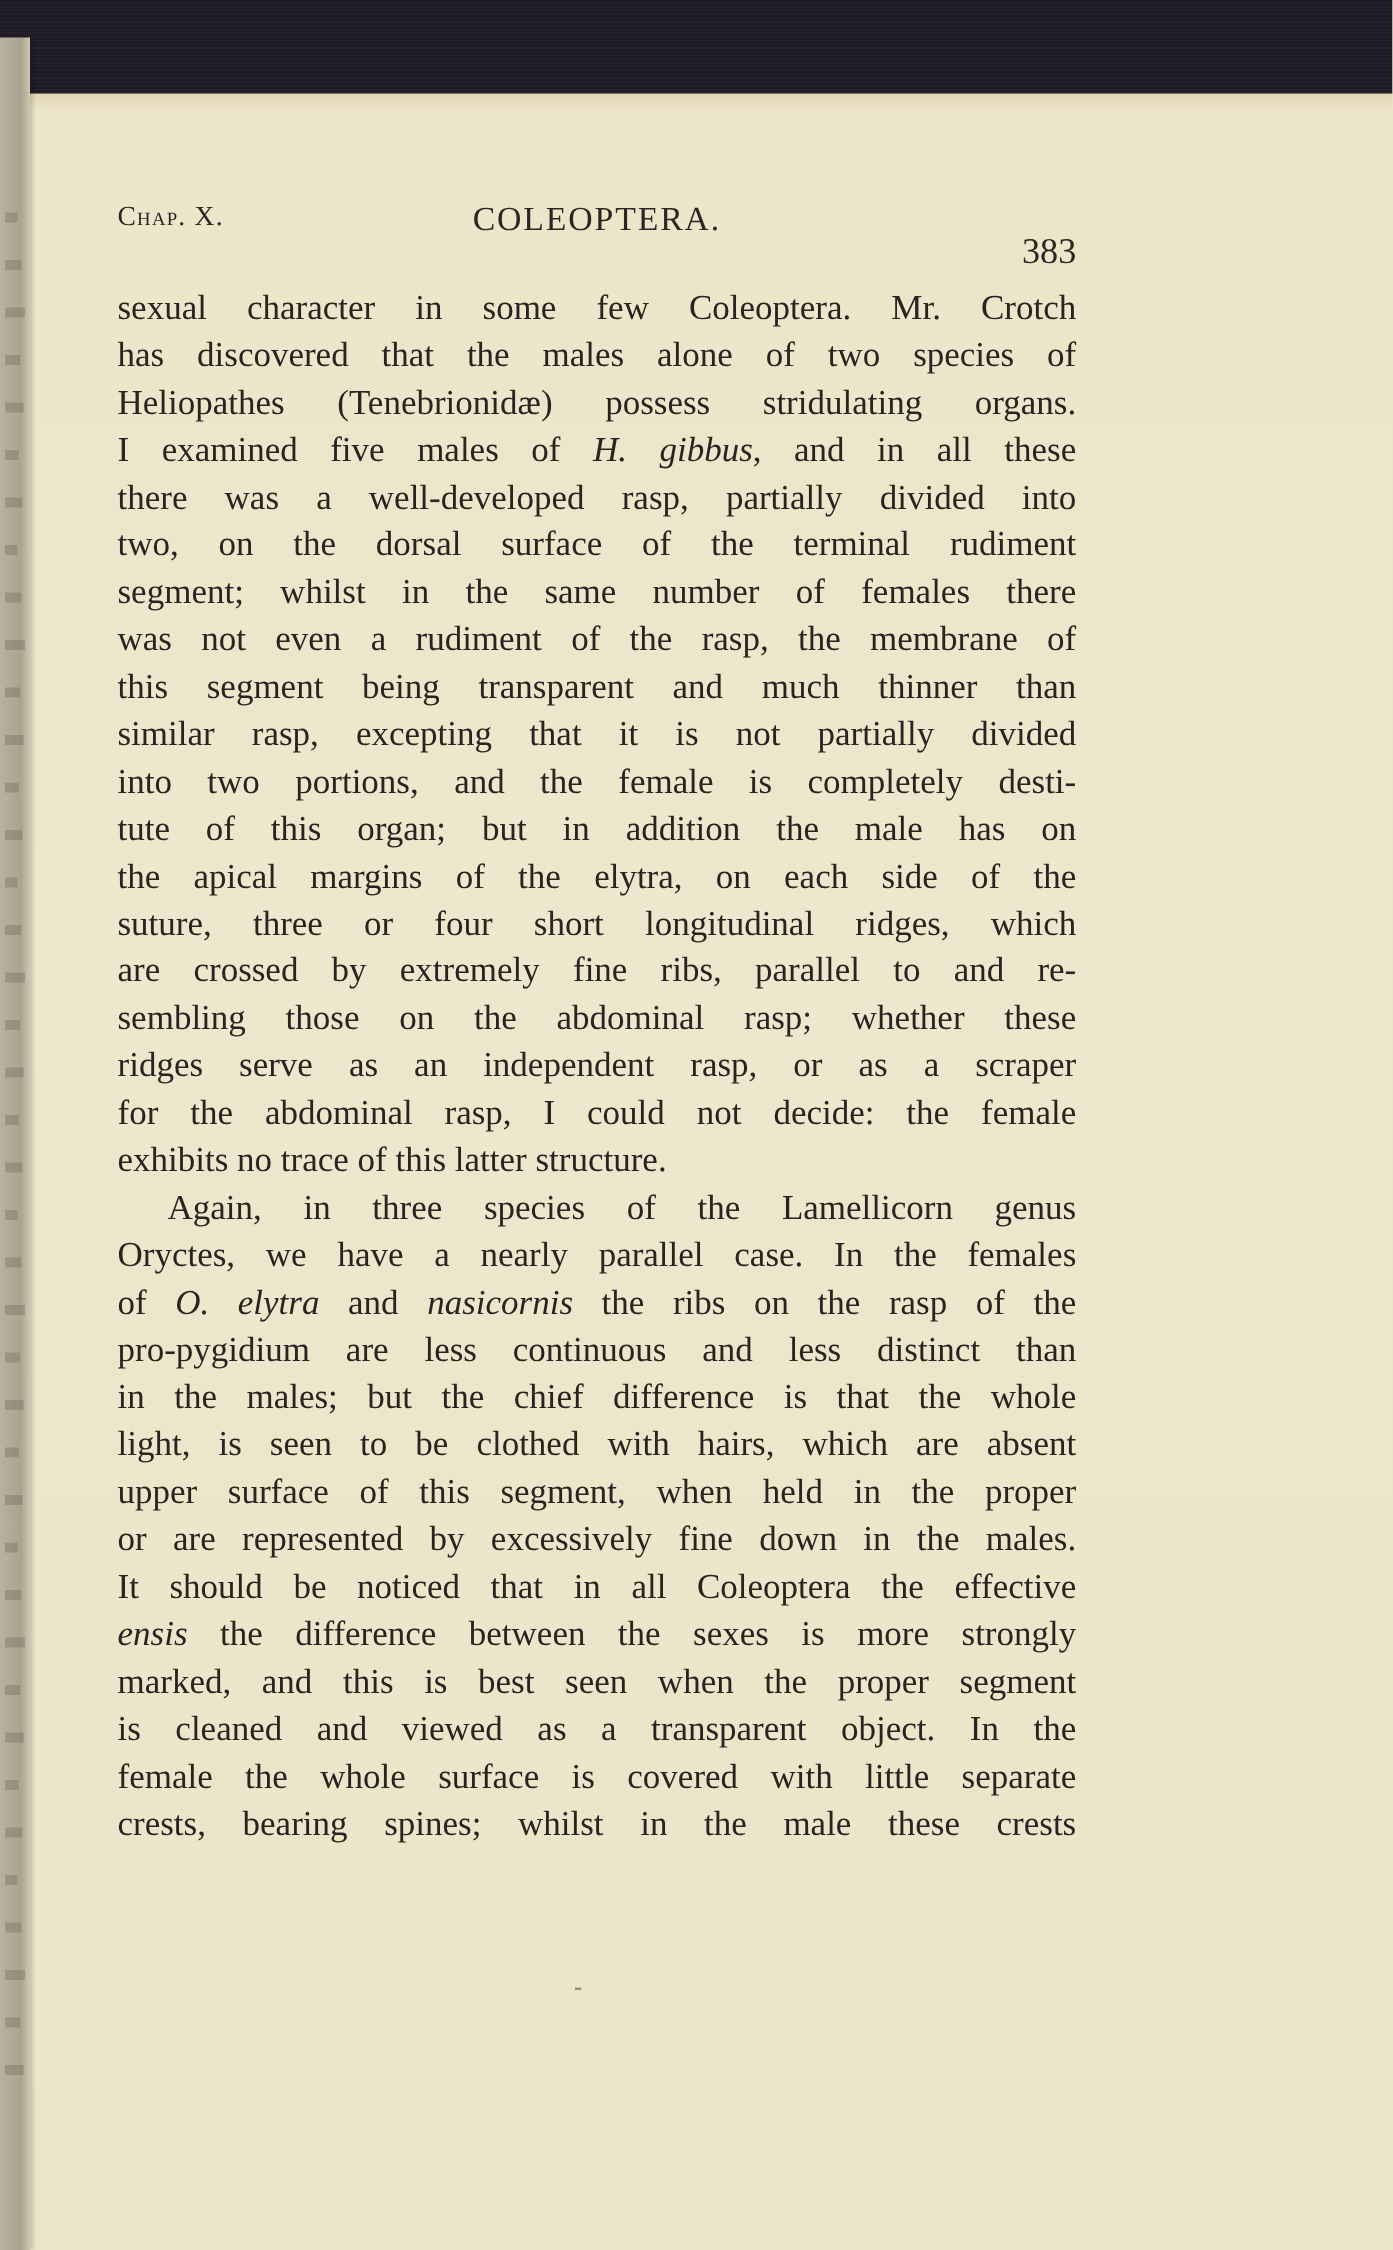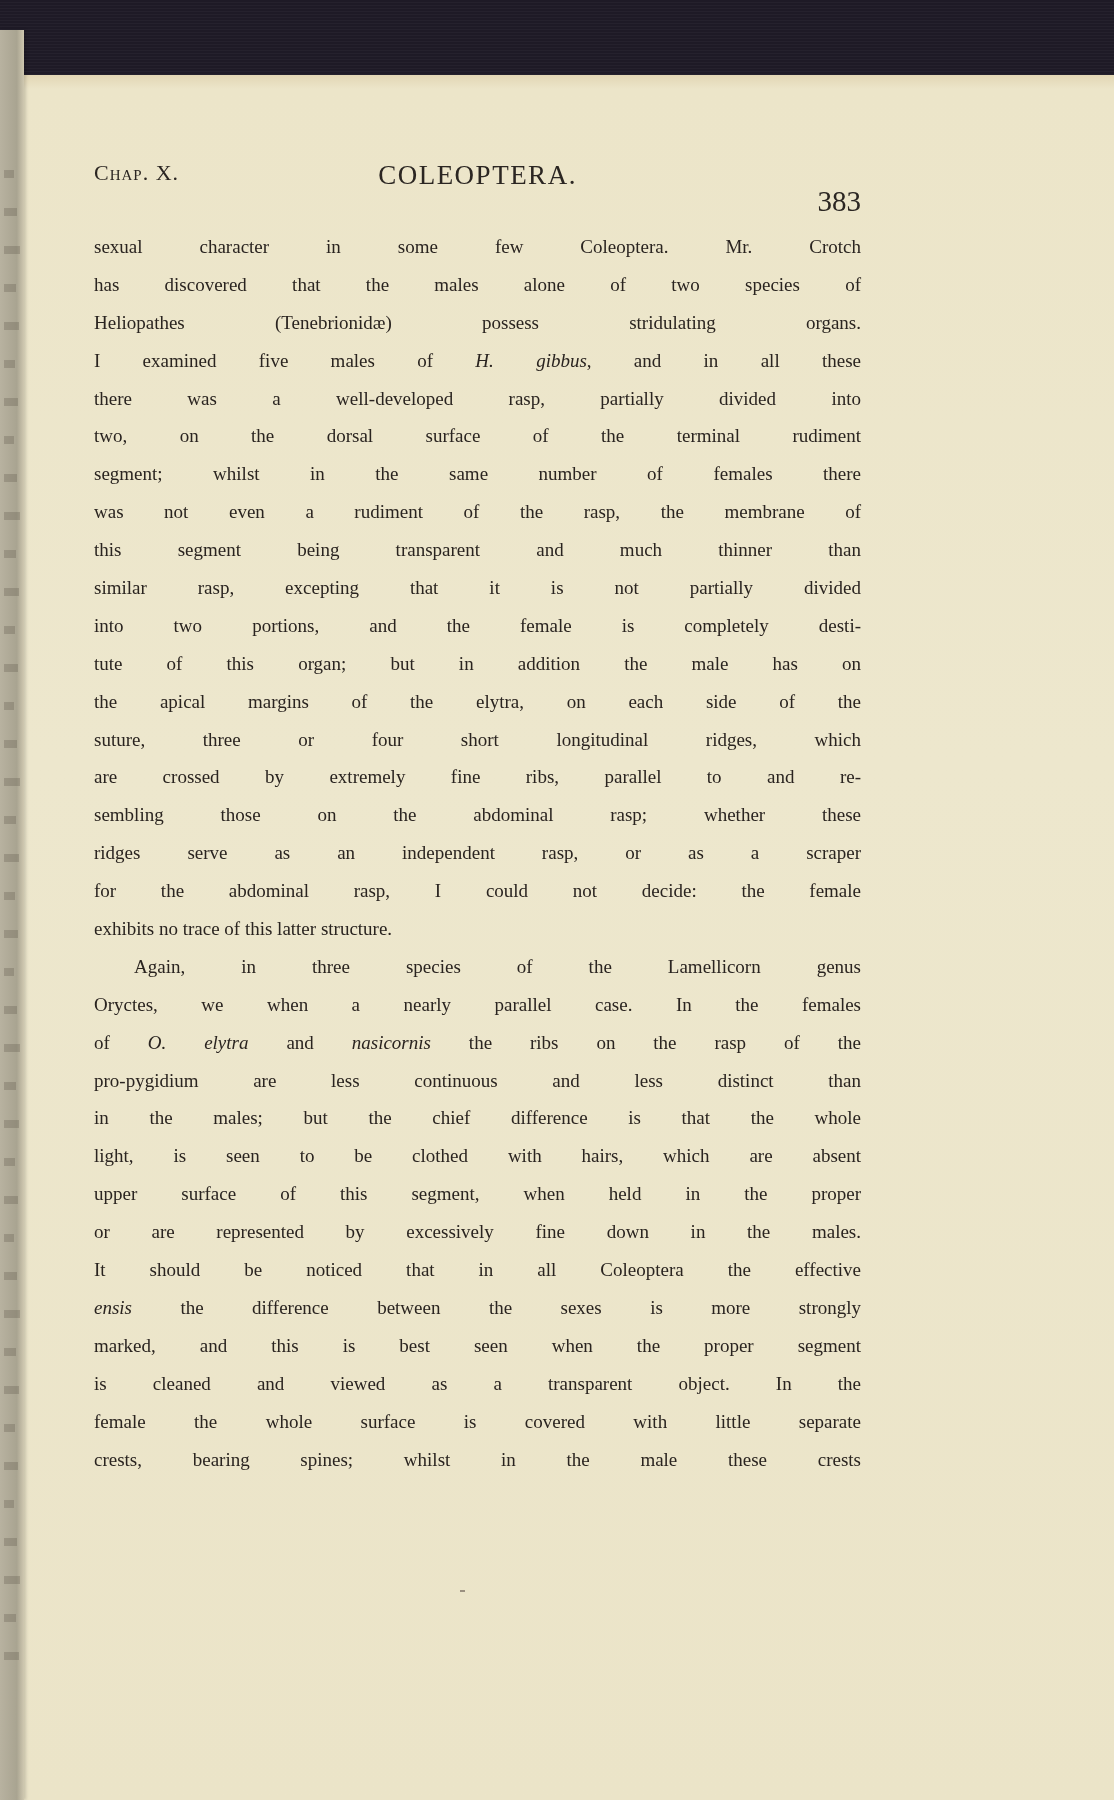--- a/index.html
+++ b/index.html
@@ -40,21 +40,21 @@
     font-family: "Liberation Serif", serif; font-size: 27px; letter-spacing: 1.5px;
   }
   .rh-right {
     position: absolute; right: 0; top: -3px;
     font-family: "Liberation Serif", serif; font-size: 29px; margin-top: 28px;
   }
   .body-text {
     position: absolute; left: 94px; top: 228px; width: 767px;
     color: #2a2420;
     font-family: "Liberation Serif", serif;
-    font-size: 19px; line-height: 37.9px;
+    font-size: 28px; line-height: 37.9px;
   }
   .line {
     display: block; height: 37.9px; white-space: nowrap;
     text-align: justify; text-align-last: justify;
   }
   .line.last { text-align-last: left; }
   .line.indent { padding-left: 40px; }
   .line i { }
   .foot-mark {
     position: absolute; left: 460px; top: 1590px; width: 5px; height: 2px; background: #9a9080;
@@ -128,21 +128,21 @@
     <span class="line"><span>into two portions, and the female is completely desti-</span></span>
     <span class="line"><span>tute of this organ; but in addition the male has on</span></span>
     <span class="line"><span>the apical margins of the elytra, on each side of the</span></span>
     <span class="line"><span>suture, three or four short longitudinal ridges, which</span></span>
     <span class="line"><span>are crossed by extremely fine ribs, parallel to and re-</span></span>
     <span class="line"><span>sembling those on the abdominal rasp; whether these</span></span>
     <span class="line"><span>ridges serve as an independent rasp, or as a scraper</span></span>
     <span class="line"><span>for the abdominal rasp, I could not decide: the female</span></span>
     <span class="line last"><span>exhibits no trace of this latter structure.</span></span>
     <span class="line indent"><span>Again, in three species of the Lamellicorn genus</span></span>
-    <span class="line"><span>Oryctes, we when a nearly parallel case.  In the females</span></span>
+    <span class="line"><span>Oryctes, we have a nearly parallel case.  In the females</span></span>
     <span class="line"><span>of </span><i>O. elytra</i><span> and </span><i>nasicornis</i><span> the ribs on the rasp of the</span></span>
     <span class="line"><span>pro-pygidium are less continuous and less distinct than</span></span>
     <span class="line"><span>in the males; but the chief difference is that the whole</span></span>
     <span class="line"><span>light, is seen to be clothed with hairs, which are absent</span></span>
     <span class="line"><span>upper surface of this segment, when held in the proper</span></span>
     <span class="line"><span>or are represented by excessively fine down in the males.</span></span>
     <span class="line"><span>It should be noticed that in all Coleoptera the effective</span></span>
     <span class="line"><i>ensis</i><span> the difference between the sexes is more strongly</span></span>
     <span class="line"><span>marked, and this is best seen when the proper segment</span></span>
     <span class="line"><span>is cleaned and viewed as a transparent object.  In the</span></span>

